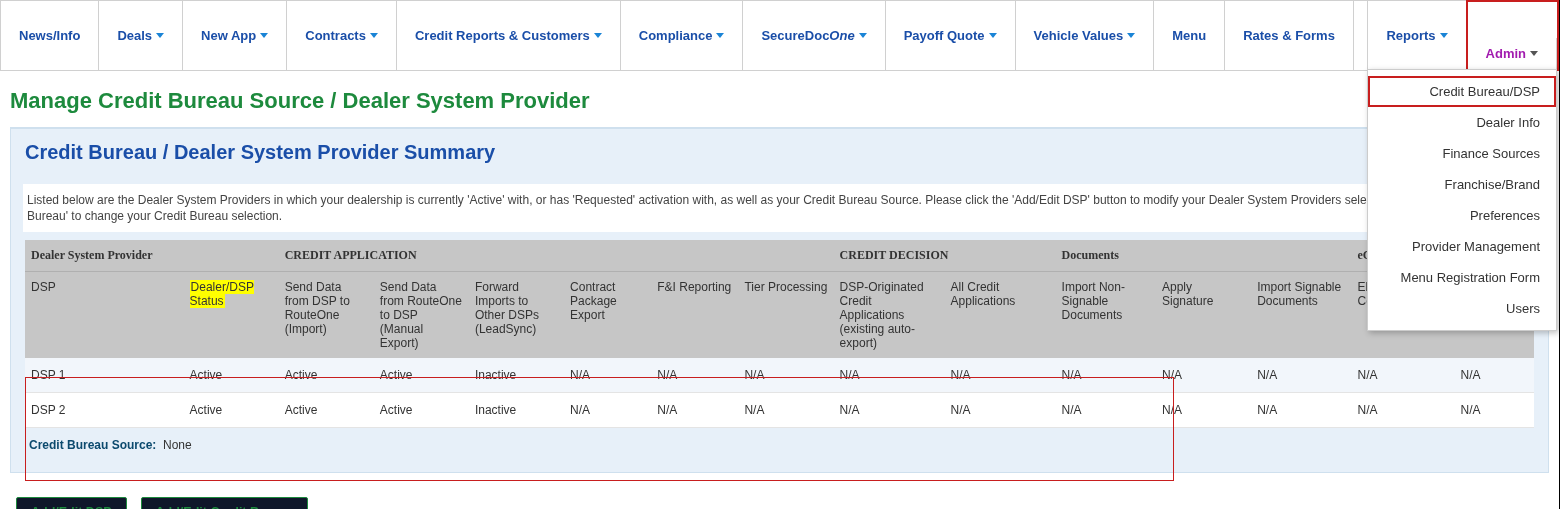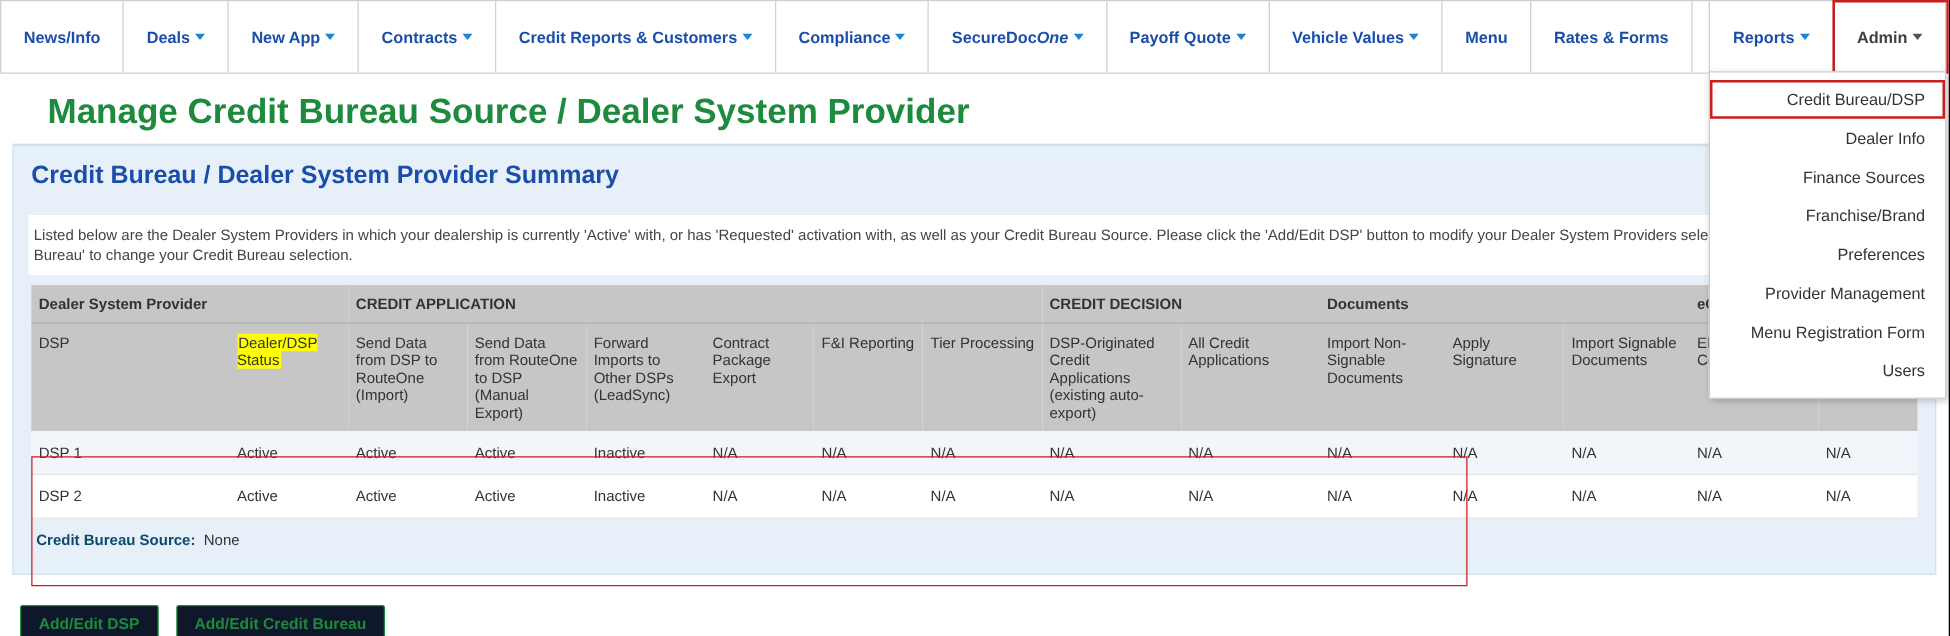--- a/index.html
+++ b/index.html
@@ -1,47 +1,47 @@
 <!DOCTYPE html>
 <html><head>
 <meta charset="utf-8">
 <style>
   * { box-sizing: border-box; margin: 0; padding: 0; }
   body { font-family: "Segoe UI", Arial, sans-serif; font-size: 13px; color: #333; background: #fff; }
 
   
   .topnav { display: flex; border: 1px solid #d0d0d0; background: #fff; }
-  .topnav-item { display: flex; align-items: center; gap: 4px; padding: 20px 18px; font-weight: 700; color: #1a4ea8; border-right: 1px solid #d0d0d0; white-space: nowrap; cursor: pointer; }
+  .topnav-item { display: flex; align-items: center; gap: 4px; padding: 8px 18px; font-weight: 700; color: #1a4ea8; border-right: 1px solid #d0d0d0; white-space: nowrap; cursor: pointer; }
   .topnav-item:last-child { border-right: none; }
   .topnav-item .caret { width: 0; height: 0; border-left: 4px solid transparent; border-right: 4px solid transparent; border-top: 5px solid #1a84d6; }
-  .topnav-item.admin { color: #404040; }
+  .topnav-item.admin { color: #a21caf; margin-top: 36px; }
   .admin-wrap { position: relative; border: 2px solid #c81e1e; margin: -1px; }
 
   
   .dropdown { position: absolute; right: 0; top: 100%; z-index: 100; background: #fff; border: 1px solid #ccc; box-shadow: 2px 2px 6px rgba(0,0,0,0.25); width: 190px; padding: 6px 0; }
   .dropdown-item { padding: 8px 16px; color: #333; cursor: pointer; text-align: right; }
   .dropdown-item.sel { outline: 2px solid #c81e1e; outline-offset: -2px; }
 
   
   .page-head { display: flex; align-items: center; justify-content: space-between; padding: 14px 10px 4px 10px; }
-  .page-title { font-size: 28px; font-weight: 700; color: #1d8a3d; margin-left: 28px; }
+  .page-title { font-size: 22px; font-weight: 700; color: #1d8a3d; }
   .head-right { text-align: right; }
   .logo { display: flex; align-items: center; gap: 6px; justify-content: flex-end; letter-spacing: 2px; font-weight: 700; color: #777; font-size: 12px; }
   .logo-mark { width: 14px; height: 14px; border-radius: 50%; background: conic-gradient(#1a84d6 0 180deg, #ffa21a 180deg 360deg); }
   .req-note { background: #ffff00; color: #222; font-weight: 700; font-size: 12px; padding: 1px 2px; display: inline-block; margin-top: 2px; }
 
   
   .panel { margin: 6px 10px 10px 10px; border: 1px solid #cfe0ee; border-top: 2px solid #cfe0ee; background: #e7f0f9; padding: 12px 14px 18px 14px; position: relative; }
   .panel-title { color: #1a4ea8; font-size: 20px; font-weight: 700; margin-bottom: 20px; }
   .panel-desc { background:#fff; margin: 0 -2px 8px -2px; padding: 8px 4px; font-size: 12px; color: #444; line-height: 1.35; }
 
   
   .tbl { width: 100%; border-collapse: collapse; background: #fff; table-layout: fixed; }
   .tbl thead th { background: #c6c6c6; text-align: left; font-weight: 700; font-size: 12px; padding: 8px 6px; vertical-align: top; }
-  .tbl thead tr.group th { border-bottom: 1px solid #b0b0b0; }
+  .tbl thead tr.group th { border-bottom: 1px solid #b0b0b0; font-family: Liberation Serif, serif; }
   .tbl thead tr.sub th { font-weight: 400; }
   .tbl tbody td { padding: 10px 6px; font-size: 12px; color: #333; border-bottom: 1px solid #e4e4e4; }
   .tbl tbody tr.alt td { background: #f2f6fb; }
   .highlight-y { background: #ffff00; padding: 0 1px; }
 
   .red-box { position: absolute; border: 1px solid #c81e1e; left: 14px; right: 374px; pointer-events: none; }
 
   .source-row { padding: 10px 4px 2px 4px; font-size: 12px; }
   .source-row .lbl { color: #0c4a6e; font-weight: 700; }
 

